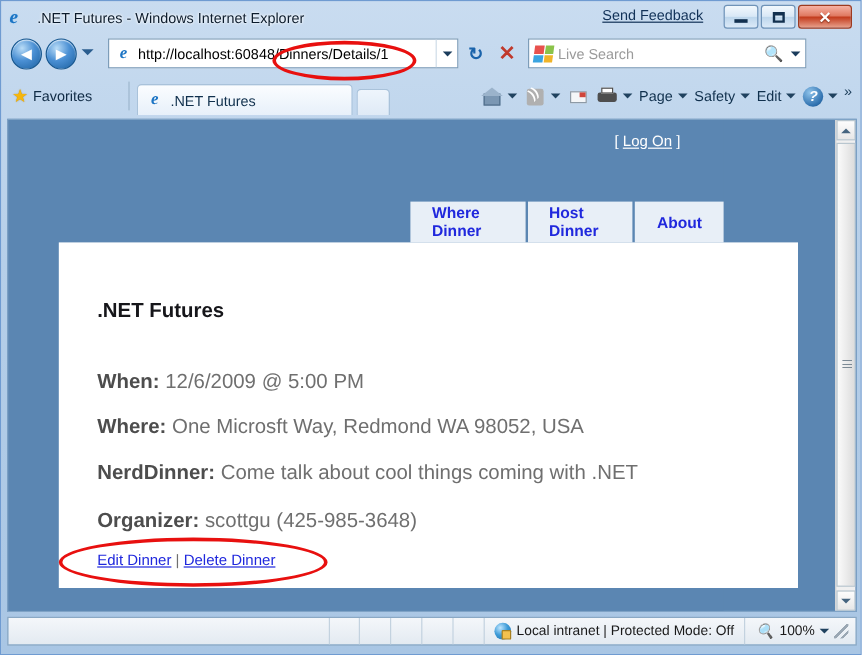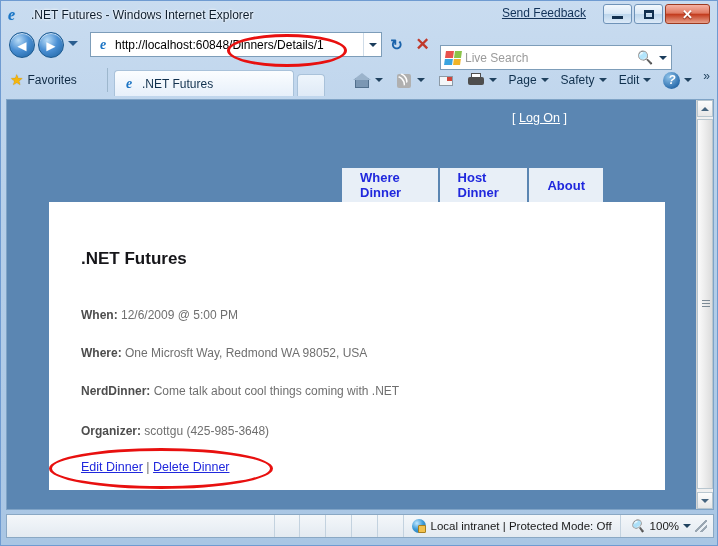--- a/index.html
+++ b/index.html
@@ -175,21 +175,21 @@
     top: 4px;
     width: 25px; height: 25px;
     display: flex; align-items: center; justify-content: center;
     cursor: pointer;
     font-size: 15px;
   }
   .refresh-btn { left: 382px; color: #1a63ab; font-weight: bold; }
   .stop-btn { left: 408px; color: #c0392b; font-weight: bold; font-size: 17px; }
   .search-wrap {
     position: absolute;
-    left: 438px; top: 17px;
+    left: 438px; top: 4px;
     width: 232px; height: 25px;
     background: #ffffff;
     border: 1px solid #7d9db9;
     box-sizing: border-box;
     display: flex;
     align-items: center;
   }
   .win-flag {
     width: 16px; height: 14px;
     margin: 0 4px 0 4px;
@@ -292,21 +292,21 @@
     border-radius: 4px 4px 0 0;
     cursor: pointer;
     box-sizing: border-box;
   }
   .cmdbar {
     position: absolute;
     right: 6px; top: 5px;
     display: flex;
     align-items: center;
     height: 22px;
-    gap: 6px;
+    gap: 0;
   }
   .cmd-item {
     display: flex;
     align-items: center;
     font-size: 12px;
     color: #10304d;
     padding: 0 3px;
     height: 20px;
     cursor: pointer;
     white-space: nowrap;
@@ -467,21 +467,21 @@
   .dinner-title {
     position: absolute;
     left: 32px; top: 47px;
     font-size: 17px;
     font-weight: bold;
     color: #16161a;
   }
   .field {
     position: absolute;
     left: 32px;
-    font-size: 12px;
+    font-size: 17px;
     color: #6f6f6f;
     white-space: nowrap;
   }
   .field b {
     color: #4d4d4d;
     font-weight: bold;
   }
   .f-when { top: 106px; }
   .f-where { top: 144px; }
   .f-desc { top: 182px; }

